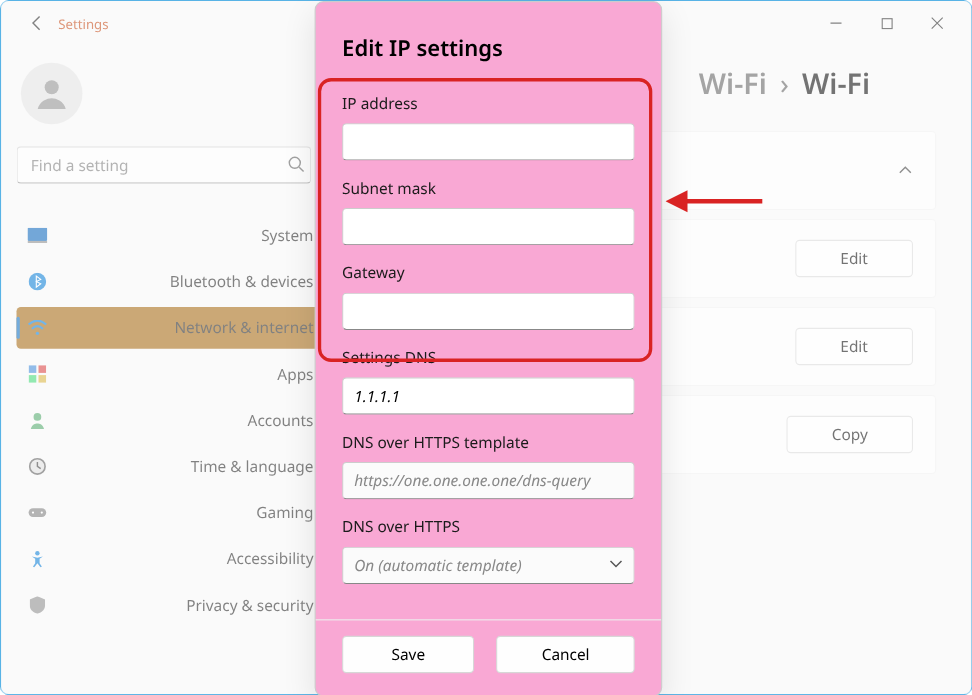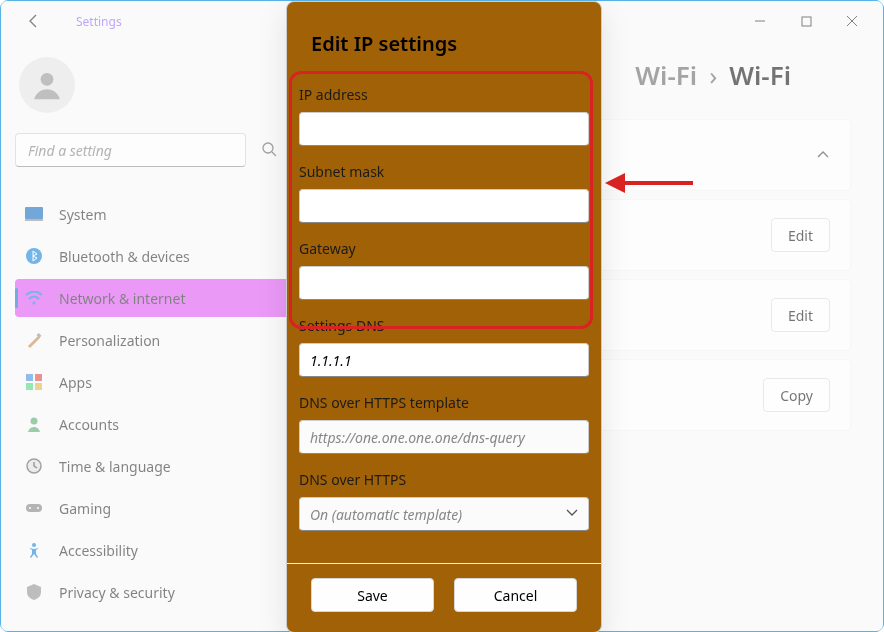--- a/index.html
+++ b/index.html
@@ -2,55 +2,55 @@
 <html><head>
 <meta charset="utf-8">
 <style>
   * { box-sizing: border-box; margin: 0; padding: 0; font-family: "Segoe UI", system-ui, sans-serif; }
   body { width: 884px; height: 632px; overflow: hidden; background: #fff; position: relative; }
 
   .window { width: 884px; height: 632px; border: 1px solid #58b3e6; border-radius: 8px; position: relative; background: #f6f6f6; }
 
   .titlebar { height: 40px; display: flex; align-items: center; padding: 0 8px 0 18px; }
   .back-btn { width: 30px; height: 30px; display:flex; align-items:center; justify-content:center; border:none; background:transparent; cursor:pointer;}
-  .title { font-size: 12px; margin-left: 27px; color:#8b5cf6; }
+  .title { font-size: 12px; margin-left: 4px; color:#c2410c; }
   .winbtns { margin-left:auto; display:flex; gap:0; }
   .winbtn { width:46px; height:32px; display:flex; align-items:center; justify-content:center; border:none; background:transparent; cursor:pointer;}
 
   .content { display:flex; height: calc(100% - 40px); }
 
   .sidebar { width: 298px; padding: 12px 4px 0 14px; display:flex; flex-direction:column; gap:4px; }
   .avatar { width:56px; height:56px; border-radius:50%; background:#e1e1e1; display:flex; align-items:center; justify-content:center; margin:4px 0 16px 4px;}
   .searchwrap { position:relative; margin-bottom:24px; }
-  .search { width:231px; height:34px; border:1px solid #ccc; border-bottom:1px solid #888; border-radius:4px; padding:0 34px 0 12px; font-size:14px; background:#fbfbfb;font-style:italic;}
+  .search { width:268px; height:34px; border:1px solid #ccc; border-bottom:1px solid #888; border-radius:4px; padding:0 34px 0 12px; font-size:14px; background:#fbfbfb;}
   .searchwrap .sicon { position:absolute; right:18px; top:8px; }
 
-  .navitem { display:flex; align-items:center; gap:16px; height:38px; padding:0 10px; border-radius:4px; font-size:14px; color:#1b1b1b; cursor:pointer;}
-  .navitem.selected { background:#d946ef; position:relative;}
+  .navitem { display:flex; align-items:center; gap:16px; height:38px; padding:0 10px; border-radius:4px; font-size:14px; color:#1b1b1b; cursor:pointer;justify-content:space-between;}
+  .navitem.selected { background:#a16207; position:relative;}
   .navitem.selected::before { content:""; position:absolute; left:0; top:9px; bottom:9px; width:3px; background:#0067c0; border-radius:2px;}
   .navitem .icn { width:18px; height:18px; display:flex; align-items:center; justify-content:center;}
 
   .main { flex:1; padding: 16px 28px 0 0; position:relative; }
   .breadcrumb { display:flex; align-items:center; gap:12px; font-size:26px; margin-bottom:26px; justify-content:flex-end; padding-right:64px;}
   .bc1 { color:#5a5a5a; font-weight:600;}
   .bc2 { color:#5a5a5a;}
   .bc3 { font-weight:600;}
 
   .card { background:#fcfcfc; border:1px solid #eee; border-radius:4px; height:72px; display:flex; align-items:center; justify-content:flex-end; padding:0 20px; margin-bottom: 4px; margin-left:4px; margin-right:4px;}
   .card .chev { margin-left:auto;}
-  .btn { height:34px; padding:0 16px; background:#fefefe; border:1px solid #d7d7d7; border-radius:4px; font-size:14px; cursor:pointer;}
+  .btn { height:34px; padding:0 40px; background:#fefefe; border:1px solid #d7d7d7; border-radius:4px; font-size:14px; cursor:pointer;}
   .main-cards { display:flex; flex-direction:column; gap:4px; margin-top:0px; margin-left:4px; margin-right:0px;}
 
   
   .dim { position:absolute; inset:0; background:rgba(255,255,255,0.45); pointer-events:none;}
 
   
-  .dialog { position:absolute; left:285px; top:0; width:316px; height:632px; background:#a16207; border:1px solid #ccc; border-radius:8px; box-shadow: 0 10px 30px rgba(0,0,0,0.1); display:flex; flex-direction:column; padding:0;}
+  .dialog { position:absolute; left:285px; top:0; width:316px; height:632px; background:#f9a8d4; border:1px solid #ccc; border-radius:8px; box-shadow: 0 10px 30px rgba(0,0,0,0.1); display:flex; flex-direction:column; padding:0;}
   .dlg-title { font-size:20px; font-weight:600; padding:28px 24px 12px 24px;}
-  .dlg-body { flex:1; overflow:hidden; padding: 0 12px; position:relative;}
+  .dlg-body { flex:1; overflow:hidden; padding: 0 24px; position:relative;}
   .fieldset-highlight { border:3px solid #d92323; border-radius:12px; position:absolute; left:2px; right:8px; top:2px; height:258px; pointer-events:none;}
   .fld { margin-top:16px;}
   .fld label { font-size:14px; color:#1b1b1b; display:block; margin-bottom:8px;}
   .fld input, .fld select { width:100%; height:34px; border:1px solid #ccc; border-bottom:1px solid #888; border-radius:4px; padding:0 10px; font-size:14px; background:#fff;font-style:italic;}
   .fld input[readonly] { color:#888; background:#fbfbfb;}
   .selectwrap { position:relative; }
   .selectwrap .chev { position:absolute; right:10px; top:8px; pointer-events:none;}
   .dlg-footer { border-top:1px solid #eee; padding:14px 24px 20px 24px; display:flex; gap:20px;}
   .dlg-footer .btn { flex:1; }
 
@@ -128,29 +128,20 @@
               <path d="M1 4 Q9 -3 17 4" stroke="#0078d4" stroke-width="2" fill="none"></path>
               <path d="M4 8 Q9 3 14 8" stroke="#0078d4" stroke-width="2" fill="none"></path>
               <circle cx="9" cy="12" r="1.5" fill="#0078d4"></circle>
             </svg>
           </span>
         <span>Network &amp; internet</span>
       </div>
       <div class="navitem">
         <span class="icn">
             <svg width="16" height="16" viewBox="0 0 16 16">
-              <path d="M2 14 L12 4 L14 6 L4 16z" fill="#c47c3e"></path>
-              <rect x="11" y="2" width="4" height="3" fill="#888" transform="rotate(45 13 3.5)"></rect>
-            </svg>
-          </span>
-        <span>Personalization</span>
-      </div>
-      <div class="navitem">
-        <span class="icn">
-            <svg width="16" height="16" viewBox="0 0 16 16">
               <rect x="0" y="0" width="7" height="7" fill="#3a86d8"></rect>
               <rect x="9" y="0" width="7" height="7" fill="#d83a3a"></rect>
               <rect x="0" y="9" width="7" height="7" fill="#3ad871"></rect>
               <rect x="9" y="9" width="7" height="7" fill="#d8b13a"></rect>
             </svg>
           </span>
         <span>Apps</span>
       </div>
       <div class="navitem">
         <span class="icn">

